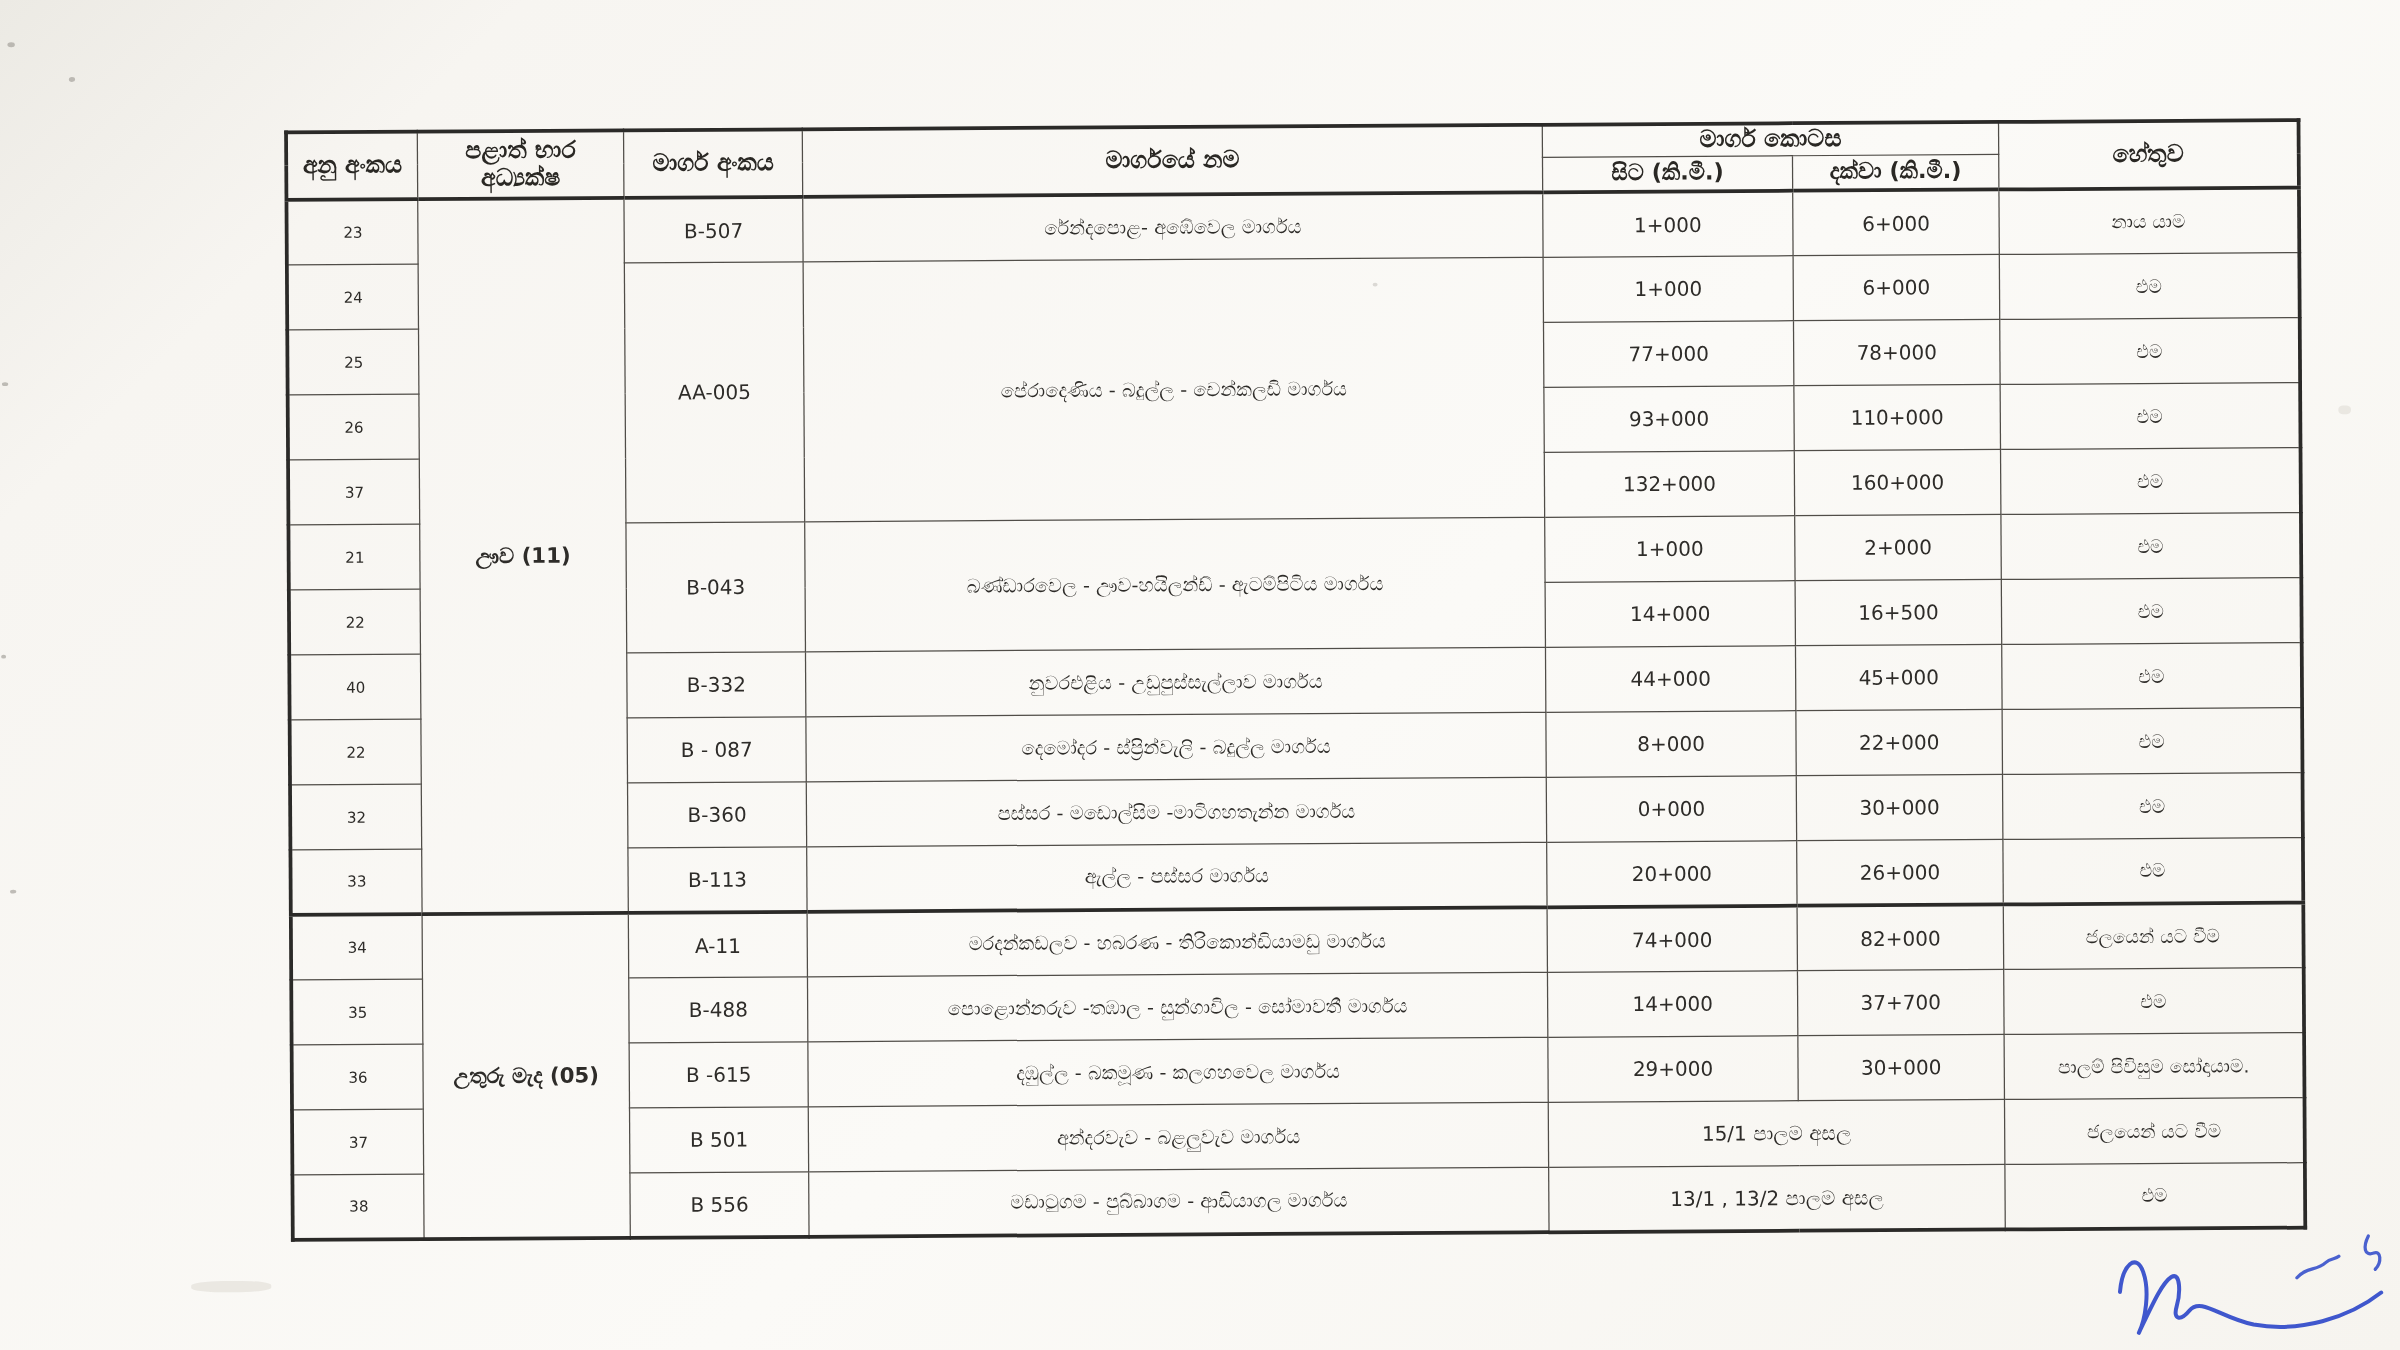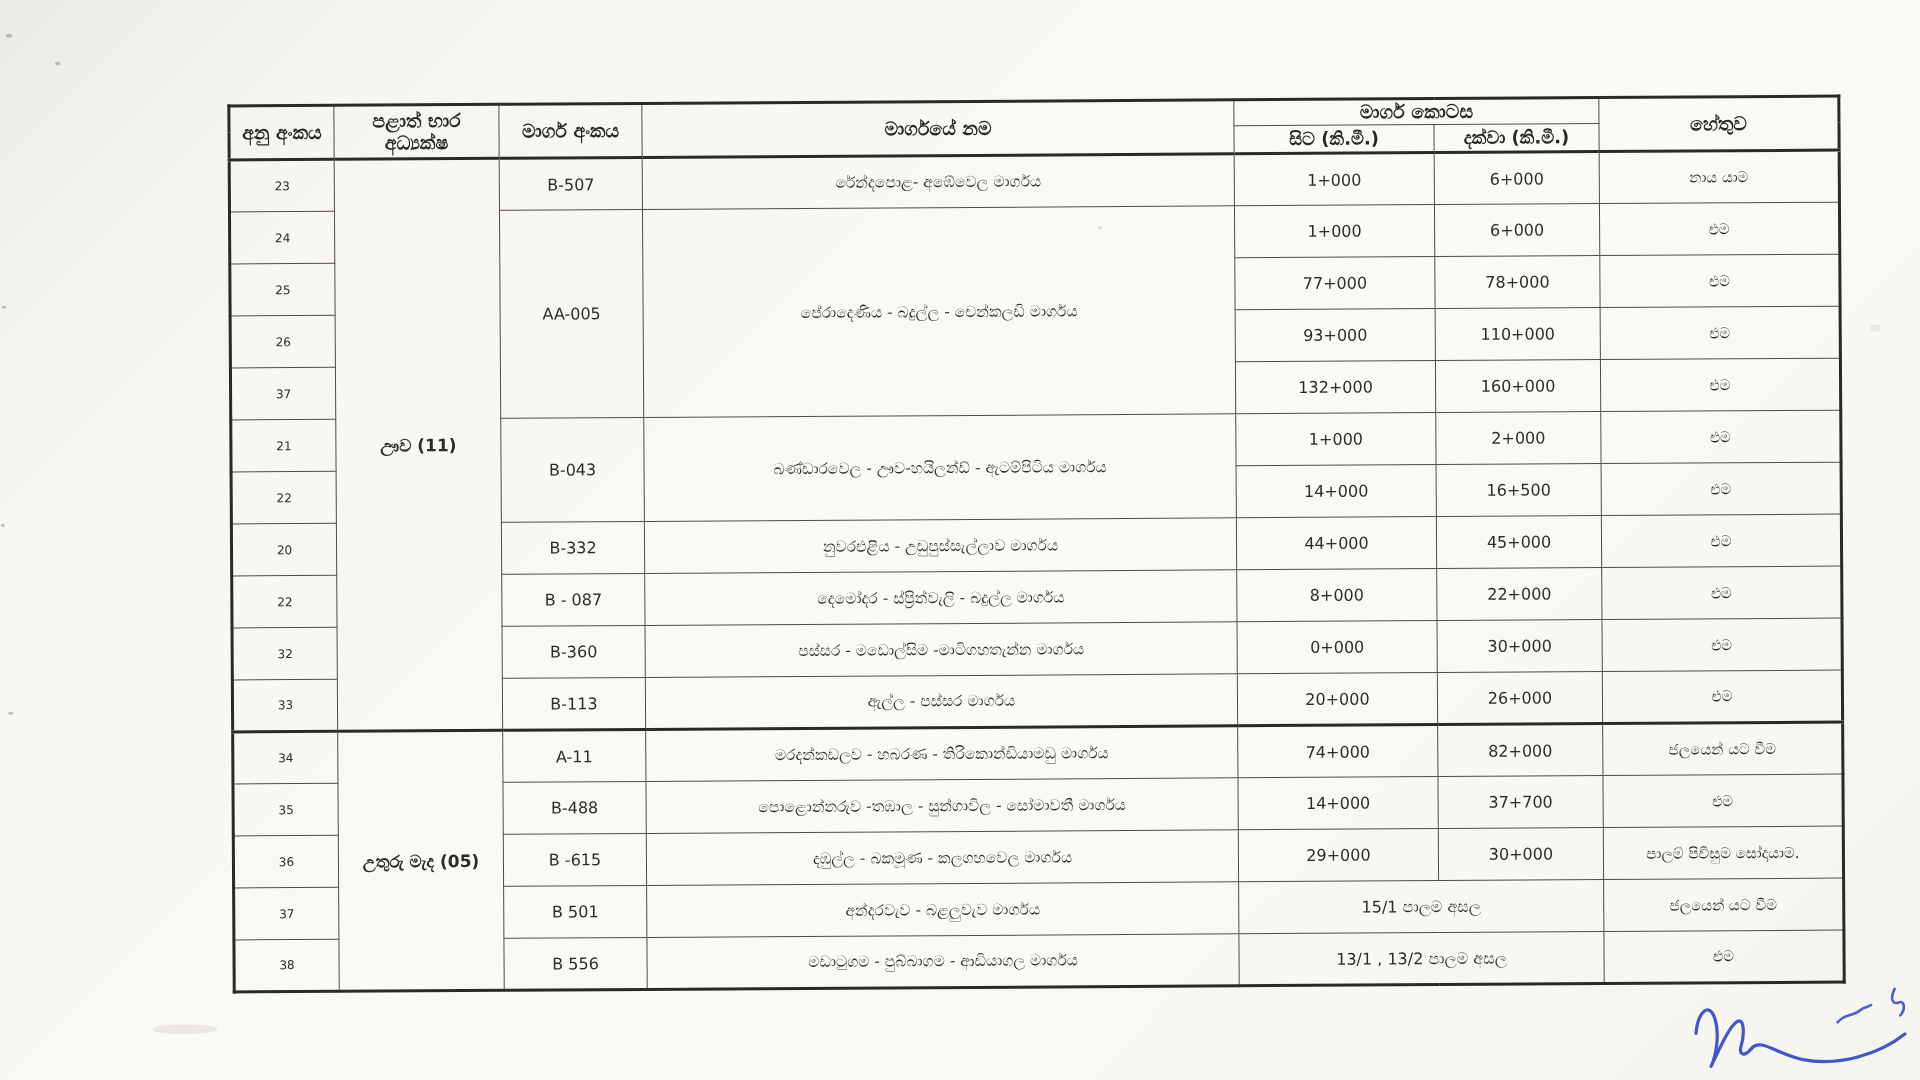--- a/index.html
+++ b/index.html
@@ -152,21 +152,21 @@
         <td class="c-km">2+000</td>
         <td class="c-reason">එම</td>
       </tr>
       <tr>
         <td class="c-serial">22</td>
         <td class="c-km">14+000</td>
         <td class="c-km">16+500</td>
         <td class="c-reason">එම</td>
       </tr>
       <tr>
-        <td class="c-serial">20</td>
+        <td class="c-serial">40</td>
         <td class="c-roadno">B-332</td>
         <td class="c-roadname">නුවරඑළිය - උඩුපුස්සැල්ලාව මාර්ගය</td>
         <td class="c-km">44+000</td>
         <td class="c-km">45+000</td>
         <td class="c-reason">එම</td>
       </tr>
       <tr>
         <td class="c-serial">22</td>
         <td class="c-roadno">B - 087</td>
         <td class="c-roadname">දෙමෝදර - ස්ප්‍රින්වැලි - බදුල්ල මාර්ගය</td>

